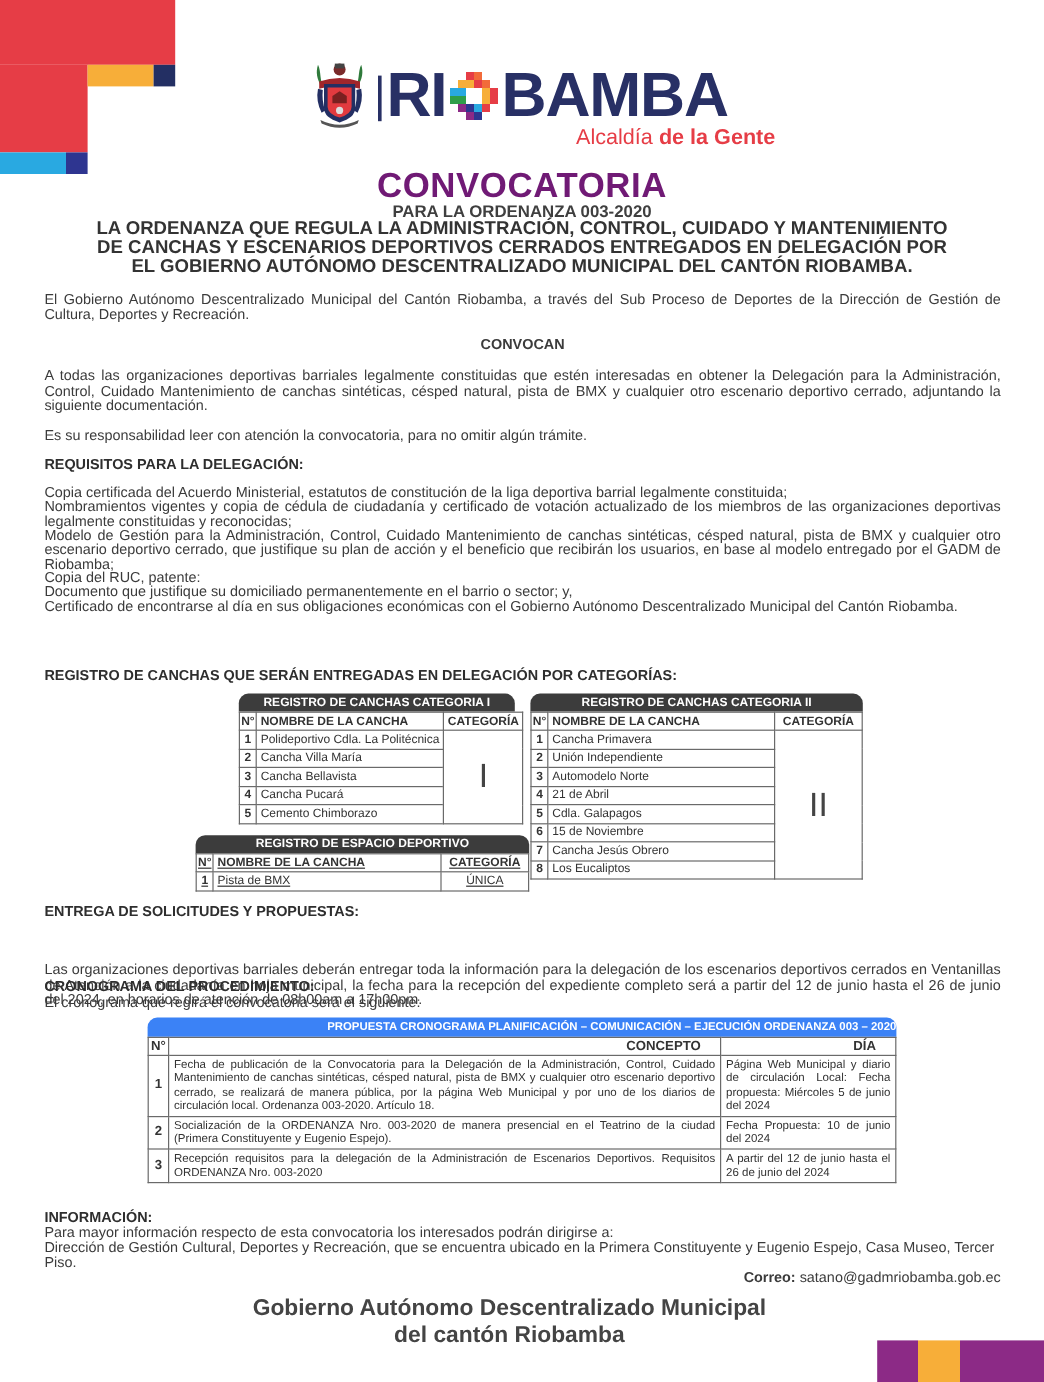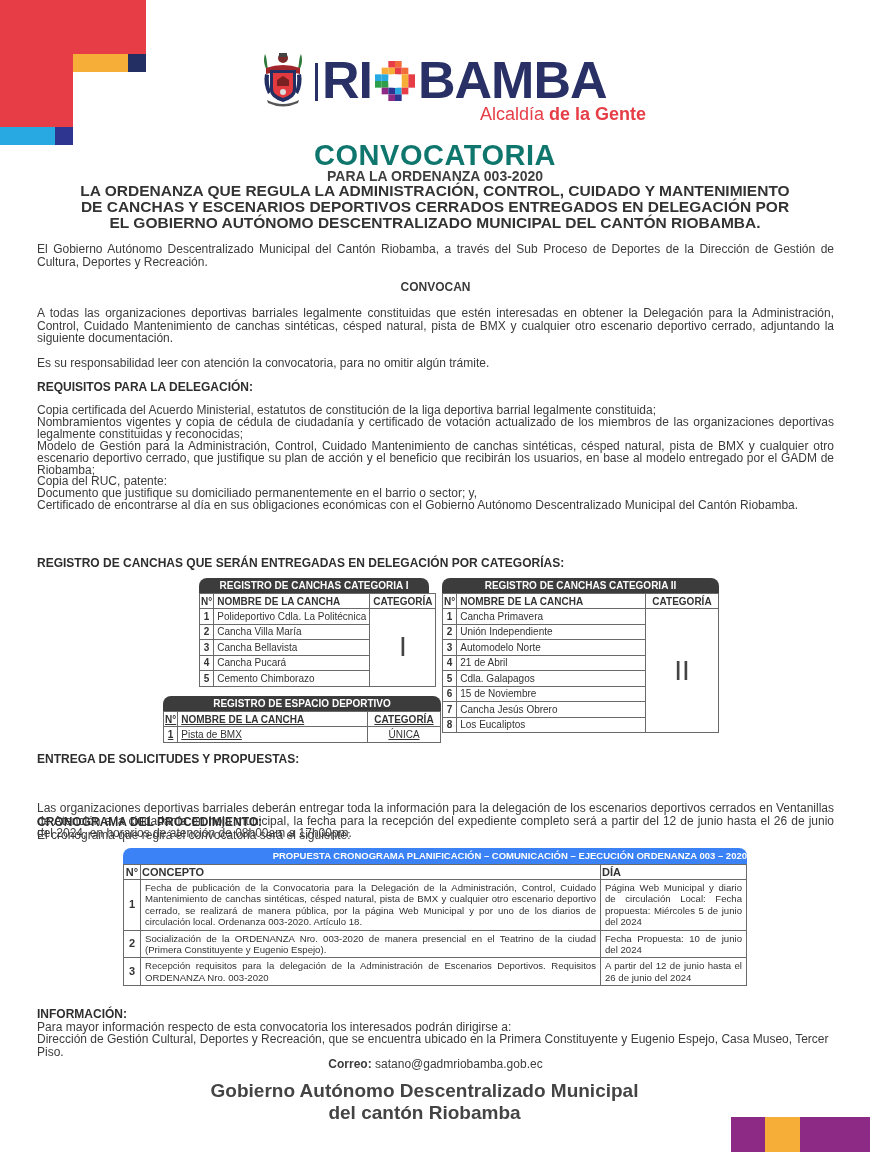--- a/index.html
+++ b/index.html
@@ -22,21 +22,21 @@
   .logo { position: absolute; left: 262px; top: 48px; width: 350px; height: 80px; }
   .crest { position: absolute; left: 0; top: 2px; width: 42px; height: 58px; }
   .logo-bar { position: absolute; left: 53px; top: 15px; width: 3px; height: 38px; background: #283065; }
   .logo-text { position: absolute; left: 60px; top: 4px; font-family: "Liberation Sans", sans-serif; font-weight: bold; font-size: 52px; letter-spacing: -1px; color: #283065; line-height: 56px; white-space: nowrap; }
   .logo-text .ri { display: inline-block; }
   .logo-o { display: inline-block; width: 42px; height: 40px; vertical-align: -3px; margin: 0 2px; }
   .logo-sub { position: absolute; left: 218px; top: 56px; font-size: 18px; color: #e63d46; white-space: nowrap; }
   .logo-sub b { font-weight: bold; }
 
   
-  .title { position: absolute; left: 0; width: 870px; text-align: center; top: 139px; font-size: 29px; font-weight: bold; color: #0f766e; letter-spacing: 0.5px; line-height: 32px; }
+  .title { position: absolute; left: 0; width: 870px; text-align: center; top: 139px; font-size: 29px; font-weight: bold; color: #701a75; letter-spacing: 0.5px; line-height: 32px; }
   .subtitle { position: absolute; left: 0; width: 870px; text-align: center; top: 168px; font-size: 14px; font-weight: bold; color: #3f3f3f; line-height: 16px; }
   .heading-lines { position: absolute; left: 20px; width: 830px; text-align: center; top: 183px; font-size: 15.5px; font-weight: bold; color: #333; line-height: 16px; }
 
   .p { position: absolute; left: 37px; width: 797px; font-size: 12px; line-height: 12.5px; color: #3b3b3b; text-align: justify; }
   .p-center { text-align: center; font-weight: bold; }
   .sect { position: absolute; left: 37px; font-size: 12px; font-weight: bold; color: #2e2e2e; line-height: 13px; }
 
   .req-list { position: absolute; left: 37px; width: 797px; top: 405px; font-size: 12px; line-height: 11.9px; color: #3b3b3b; text-align: justify; list-style: none; }
 
   
@@ -47,21 +47,21 @@
   .tbl td { height: 15.5px; border: 1px solid #6a6a6a; padding: 0 3px; font-size: 10px; white-space: nowrap; }
   .tbl td.n { width: 14px; text-align: center; font-weight: bold; padding: 0; }
   .tbl th.n { width: 14px; padding: 0 1px; text-align: center; }
   .tbl th.c, .tbl td.c { width: 73px; text-align: center; }
   .tbl td.cat { font-size: 28px; font-weight: normal; color: #444; text-align: center; vertical-align: middle; font-family: "Liberation Sans", sans-serif; }
 
   
   .sched { position: absolute; left: 123px; top: 848px; width: 624px; font-size: 9.5px; color: #333; }
   .sched .cap { background: #3b82f6; color: #fff; font-weight: bold; text-align: right; height: 16px; line-height: 16px; border-radius: 8px 8px 0 0; font-size: 9.5px; }
   .sched table { border-collapse: collapse; width: 100%; }
-  .sched th { font-weight: bold; font-size: 11px; height: 15px; border: 1px solid #6a6a6a; text-align: left; padding: 0 1px; }
+  .sched th { font-weight: bold; font-size: 11px; height: 15px; border: 1px solid #6a6a6a; text-align: right; padding: 0 16px; }
   .sched td { border: 1px solid #6a6a6a; padding: 2px 4px; font-size: 9.6px; line-height: 11.4px; vertical-align: middle; text-align: justify; }
   .sched td.n { width: 17px; text-align: center; font-weight: bold; font-size: 11px; padding: 0; }
   .sched th.n { width: 17px; padding: 0; text-align: center; }
   .sched td.d, .sched th.d { width: 146px; }
 
   .footer { position: absolute; left: 0; width: 849px; text-align: center; top: 1080px; font-size: 19px; font-weight: bold; color: #444; line-height: 22px; }
 </style>
 </head>
 <body>
 
@@ -277,21 +277,21 @@
         <td>Recepción requisitos para la delegación de la Administración de Escenarios Deportivos. Requisitos ORDENANZA Nro. 003-2020</td>
         <td class="d">A partir del 12 de junio hasta el 26 de junio del 2024</td>
       </tr>
     </tbody>
   </table>
 </div>
 
 <div class="sect" style="top:1008px;">INFORMACIÓN:</div>
 <div class="p" style="top:1021px; text-align:left;">Para mayor información respecto de esta convocatoria los interesados podrán dirigirse a:</div>
 <div class="p" style="top:1033px; text-align:left;">Dirección de Gestión Cultural, Deportes y Recreación, que se encuentra ubicado en la Primera Constituyente y Eugenio Espejo, Casa Museo, Tercer Piso.</div>
-<div class="p" style="top:1058px; text-align:center;">
+<div class="p" style="top:1058px; text-align:right;">
   <b>Correo:</b> <span>satano@gadmriobamba.gob.ec</span>
 </div>
 
 <div class="footer">
   <div>Gobierno Autónomo Descentralizado Municipal</div>
   <div>del cantón Riobamba</div>
 </div>
 
 <div class="deco d-br1"></div>
 <div class="deco d-br2"></div>

